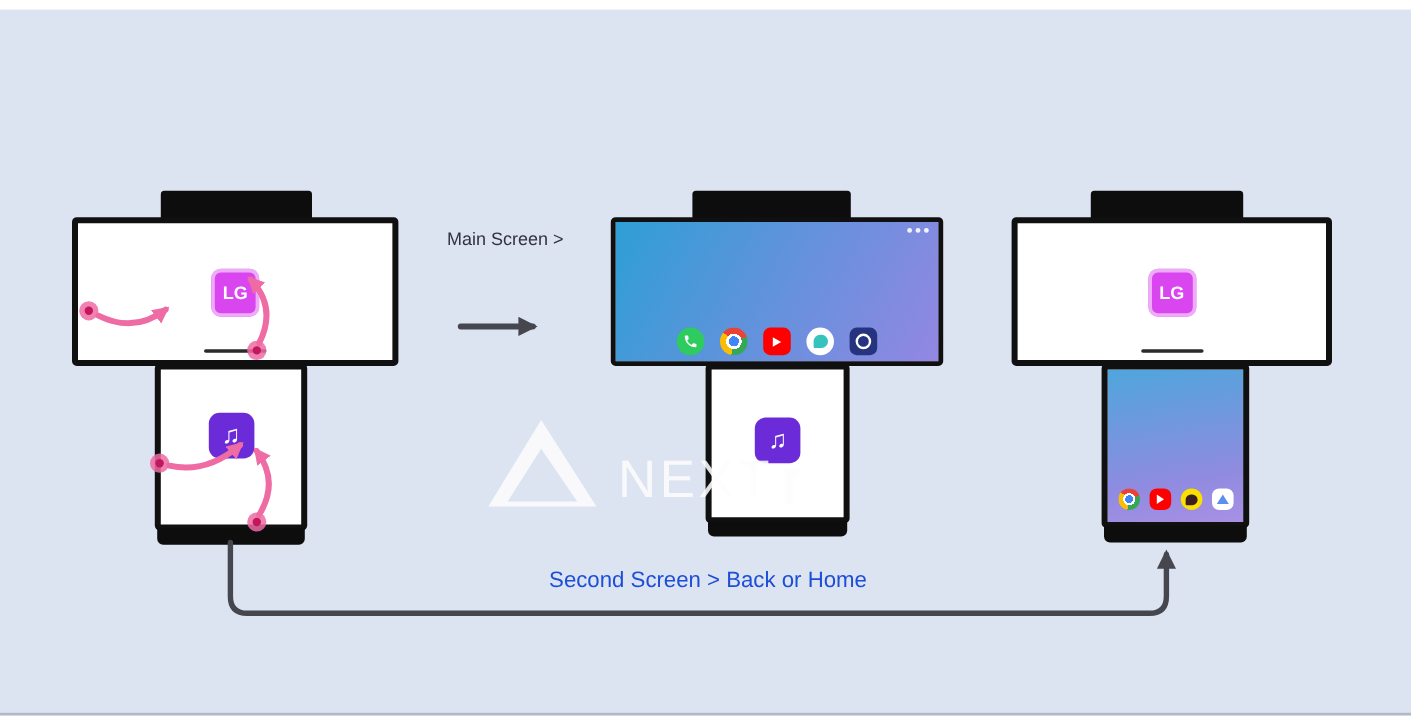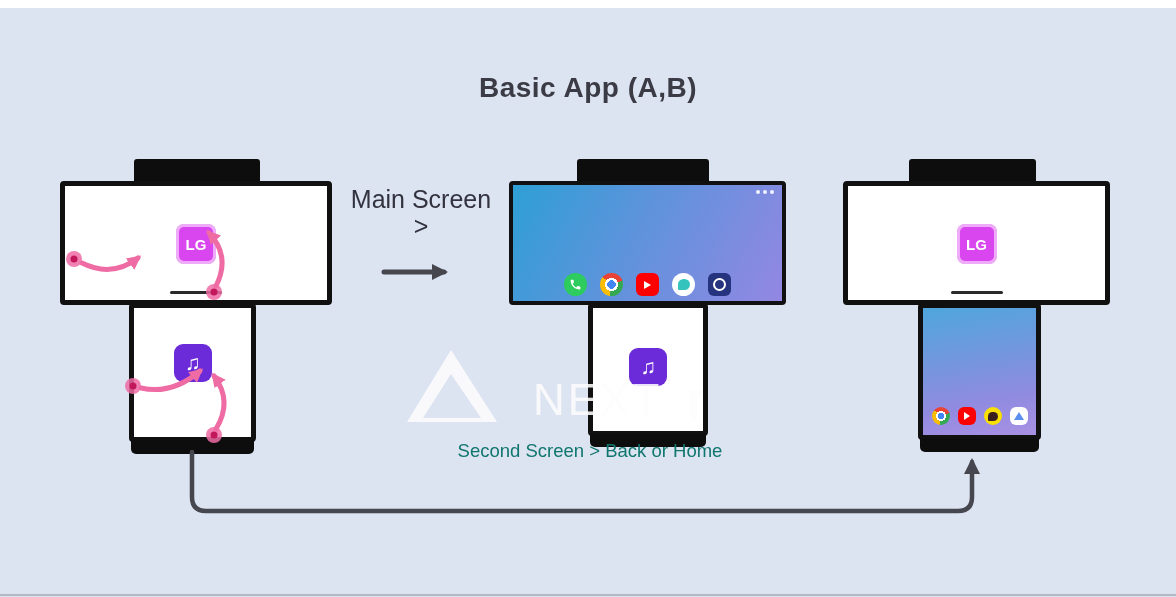--- a/index.html
+++ b/index.html
@@ -47,39 +47,38 @@
   .ic.kakao{background:#f9e000;}
   .ic.kakao .kbubble{width:10px;height:9px;background:#3b1e1e;border-radius:5px 5px 5px 1px;}
   .ic.gallery{background:#ffffff;}
   .ic.gallery .mountain{width:0;height:0;border-bottom:8px solid #5c8ef0;border-left:5px solid transparent;border-right:5px solid transparent;}
 
   .status{position:absolute;top:5px;right:8px;display:flex;gap:3px;}
   .status span{width:4px;height:4px;background:rgba(255,255,255,.9);border-radius:50%;}
 
   
   .label-main{position:absolute;left:348px;top:186px;width:146px;text-align:center;
-              font-size:25px;line-height:27px;color:#33333f;}
-  .label-second{position:absolute;left:330px;top:440px;width:520px;text-align:center;
-              font-size:18.5px;color:#0f766e;}
+              font-size:15px;line-height:27px;color:#33333f;}
+  .label-second{position:absolute;left:330px;top:472px;width:520px;text-align:center;
+              font-size:18.5px;color:#1d4ed8;}
 
   
-  .watermark{position:absolute;left:405px;top:348px;display:flex;align-items:flex-end;gap:28px;opacity:.88;}
+  .watermark{position:absolute;left:405px;top:348px;display:flex;align-items:flex-end;gap:10px;opacity:.88;}
   .watermark .wm-text{font-size:44px;color:#fdfdfe;letter-spacing:3px;line-height:1;padding-bottom:2px;}
   .watermark .wm-cut{width:12px;height:30px;border-left:7px solid #fdfdfe;border-top:7px solid #fdfdfe;margin-bottom:4px;box-sizing:border-box;}
 
   .overlay{position:absolute;top:0;left:0;pointer-events:none;}
 </style>
 </head>
 <body>
 
 <div class="canvas">
   <div class="top-strip"></div>
   <div class="bottom-line"></div>
 
-  <div class="title">Basic App (A,B)</div>
 
   <div>
     <div class="cam" style="left:134px;top:159px;width:126px;height:25px;"></div>
     <div class="screen" style="left:60px;top:181px;width:272px;height:124px;">
       <div class="lg-icon center-top" style="top:38px;">
         <span>LG</span>
       </div>
       <div class="homeline"></div>
     </div>
     <div class="screen" style="left:129px;top:303px;width:127px;height:139px;">

